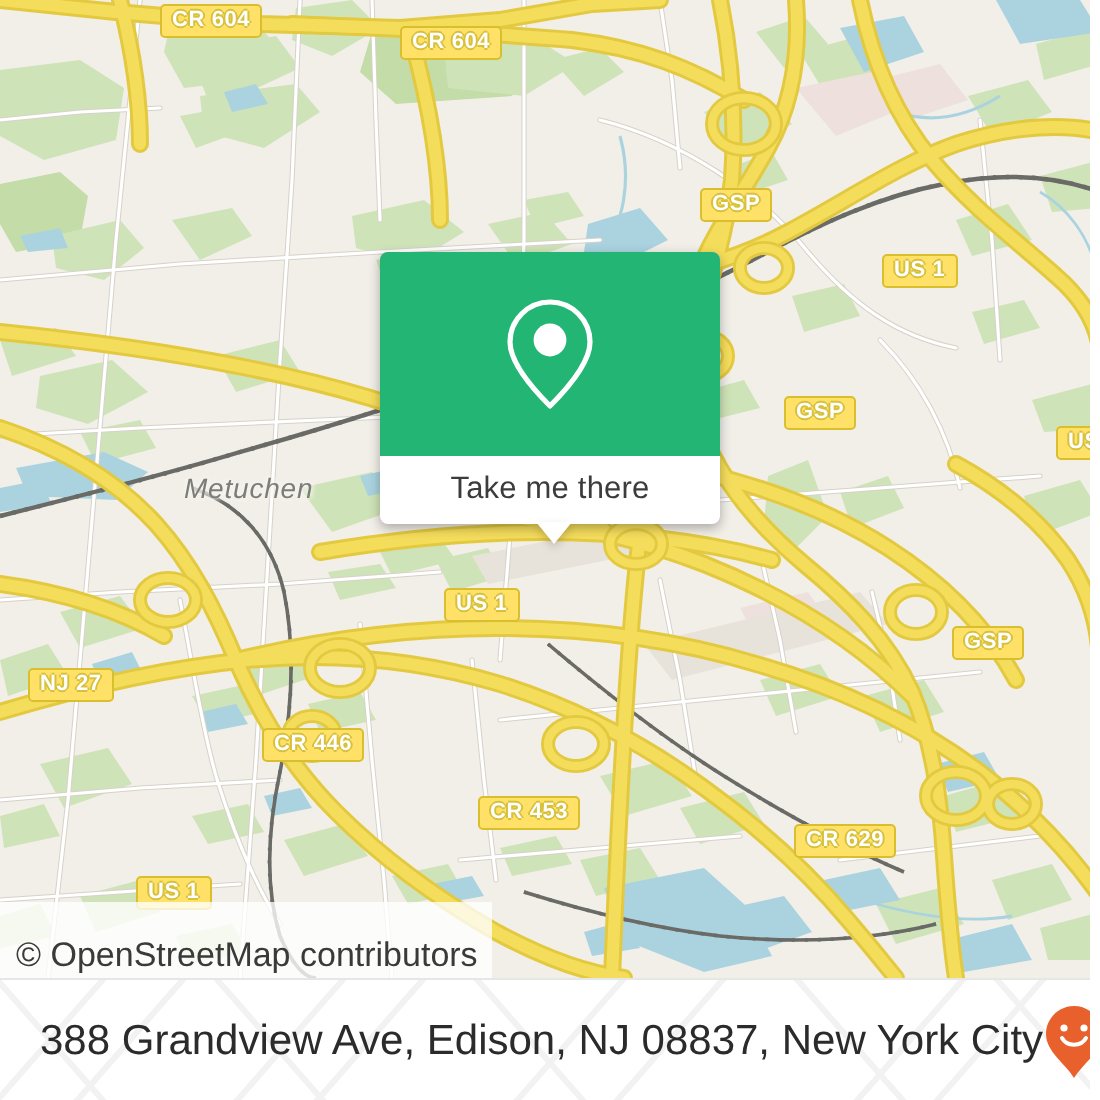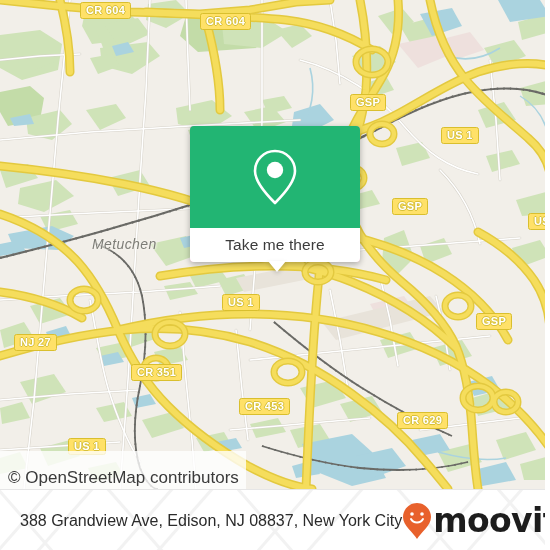--- a/index.html
+++ b/index.html
@@ -156,21 +156,21 @@
     left: 0; top: 0;
     width: 550px; height: 61px;
     display: flex;
     align-items: center;
     padding: 0 14px 0 20px;
     box-sizing: border-box;
   }
   #footer-address {
     color: #2b2b2b;
     font-family: "Liberation Sans", sans-serif;
-    font-size: 16px;
+    font-size: 21px;
     white-space: nowrap;
     flex: 0 0 auto;
   }
   #moovit-logo {
     display: flex;
     align-items: center;
     margin-left: auto;
     flex: 0 0 auto;
   }
   #moovit-wordmark {
@@ -451,21 +451,21 @@
     <div id="shields">
         <div class="shield" style="left: 80px; top: 2px;">CR 604</div>
         <div class="shield" style="left: 200px; top: 13px;">CR 604</div>
         <div class="shield" style="left: 350px; top: 94px;">GSP</div>
         <div class="shield" style="left: 441px; top: 127px;">US 1</div>
         <div class="shield" style="left: 392px; top: 198px;">GSP</div>
         <div class="shield" style="left: 528px; top: 213px;">US 1</div>
         <div class="shield" style="left: 222px; top: 294px;">US 1</div>
         <div class="shield" style="left: 476px; top: 313px;">GSP</div>
         <div class="shield" style="left: 14px; top: 334px;">NJ 27</div>
-        <div class="shield" style="left: 131px; top: 364px;">CR 351</div>
+        <div class="shield" style="left: 131px; top: 364px;">CR 446</div>
         <div class="shield" style="left: 239px; top: 398px;">CR 453</div>
         <div class="shield" style="left: 397px; top: 412px;">CR 629</div>
         <div class="shield" style="left: 68px; top: 438px;">US 1</div>
         <div class="shield" style="left: 253px; top: 498px;">CR 656</div>
       </div>
 
     <div id="city-labels">
         <div class="city-label" style="left: 92px; top: 236px;">Metuchen</div>
       </div>
 

